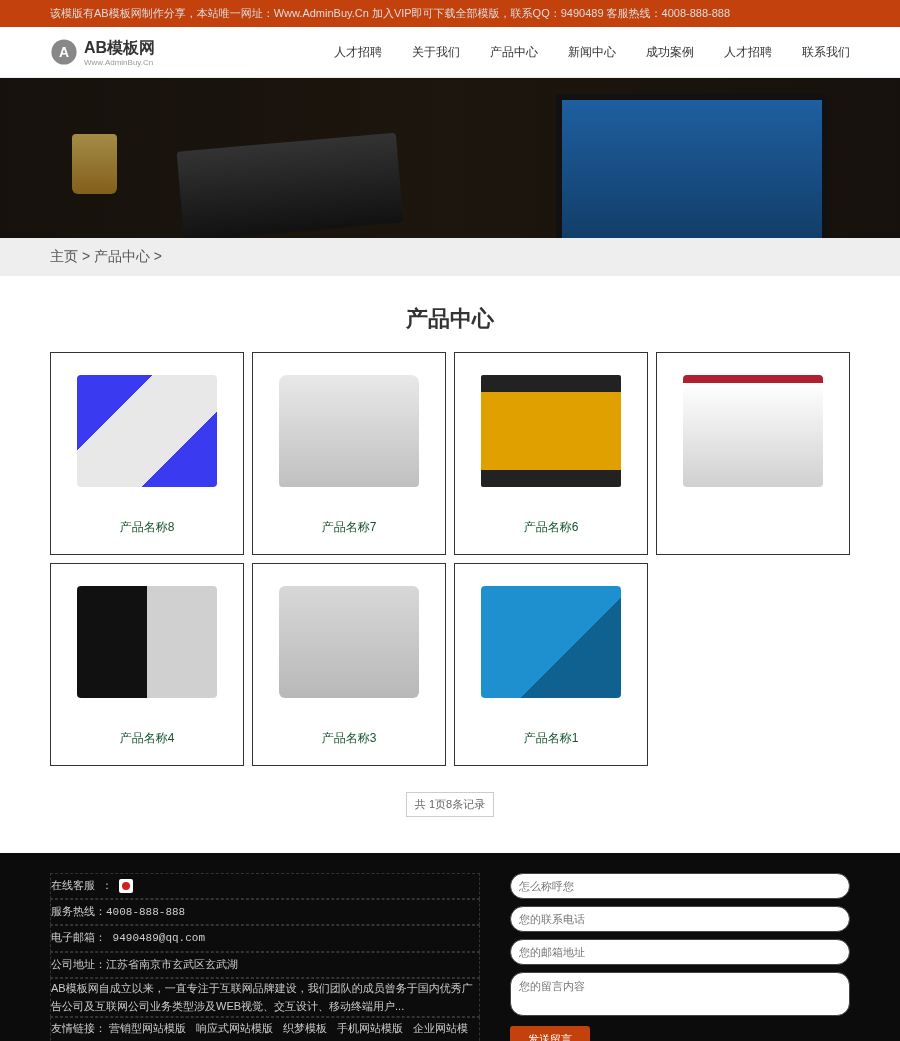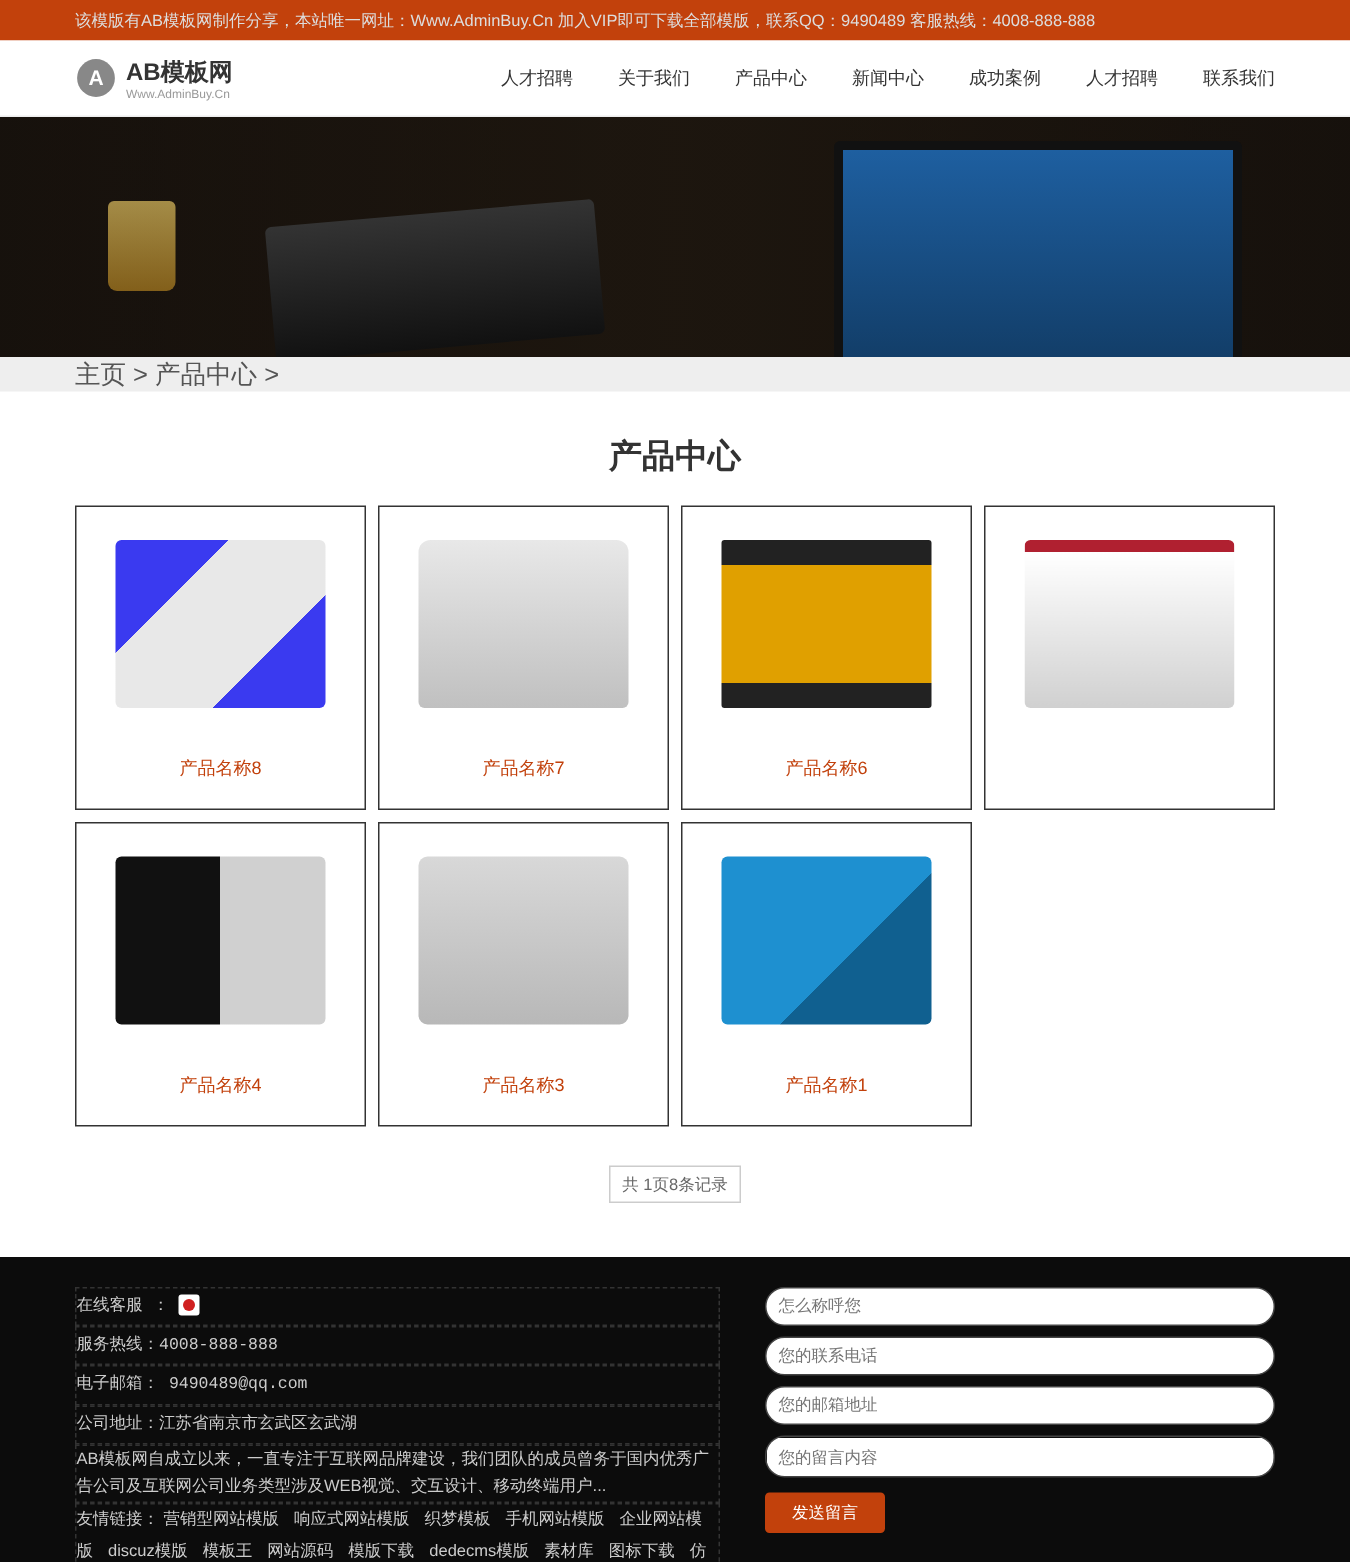--- a/index.html
+++ b/index.html
@@ -21,31 +21,31 @@
 .nav-item { color: #333; font-size: 12px; cursor: pointer; }
 
 
 .banner { height: 160px; background: linear-gradient(rgba(20,15,10,0.6), rgba(20,15,10,0.6)), linear-gradient(90deg, #1a1410, #2a2015, #1a1410); position: relative; overflow: hidden; }
 .banner::before { content:""; position:absolute; left:20%; top:40%; width:220px; height:90px; background:linear-gradient(180deg,#333,#111); border-radius:4px; transform:rotate(-5deg); }
 .banner::after { content:""; position:absolute; right:8%; top:10%; width:260px; height:200px; background:linear-gradient(180deg,#1e5fa0,#0d2f50); border:6px solid #111; border-radius:4px; }
 .banner .cup { position:absolute; left:8%; top:35%; width:45px; height:60px; background:linear-gradient(180deg,#e0c060,#b08020); border-radius:4px 4px 6px 6px; opacity:0.7; }
 
 
 .breadcrumb-bar { background: #eee; }
-.breadcrumb { width: 800px; margin: 0 auto; padding: 0 0; color: #555; font-size: 17px; }
+.breadcrumb { width: 800px; margin: 0 auto; padding: 10px 0; color: #555; font-size: 14px; }
 
 
 .page-title { text-align: center; font-size: 22px; color: #333; padding: 28px 0 18px; }
 
 
 .grid-wrap { width: 800px; margin: 0 auto; }
 .grid { display: grid; grid-template-columns: repeat(4, 1fr); gap: 8px; }
 .card { border: 1px solid #333; padding: 8px; text-align: center; cursor: pointer; background:#fff; }
 .card .imgbox { width: 100%; height: 140px; display: flex; align-items: center; justify-content: center; background: #fff; }
-.card .caption { padding: 18px 0 10px; color: #c2410c; font-size: 12px; }
+.card .caption { padding: 18px 0 10px; color: #14532d; font-size: 12px; }
 
 
 .p-img { width: 80%; height: 80%; border-radius: 4px; }
 .p1 { background: linear-gradient(135deg,#3a3af0 30%,#e8e8e8 30% 70%,#3a3af0 70%); }
 .p2 { background: linear-gradient(180deg,#e8e8e8,#c0c0c0); border-radius:8px 8px 4px 4px; }
 .p3 { background: linear-gradient(180deg,#222 0 15%, #e0a000 15% 85%, #222 85%); border-radius:2px; }
 .p4 { background: linear-gradient(180deg,#fff,#d0d0d0); border-top:8px solid #b02030; border-radius:4px; }
 .p5 { background: linear-gradient(90deg,#111 50%, #d0d0d0 50%); }
 .p6 { background: linear-gradient(180deg,#d8d8d8,#b8b8b8); border-radius:6px; }
 .p7 { background: linear-gradient(180deg,#f0f0f0,#d0d0d0); width:40%; border-radius:2px; }
@@ -57,21 +57,21 @@
 
 
 .footer { background: #0c0c0c; color: #ccc; padding: 20px 0 0; margin-top: 10px; position: relative; }
 .footer-inner { width: 800px; margin: 0 auto; display: flex; gap: 30px; }
 .footer-left { flex: 1; font-size: 11px; line-height: 2.2; }
 .footer-left .row { border: 1px dashed #333; padding: 0; font-family: Liberation Mono, monospace; }
 .footer-left .desc { border: 1px dashed #333; line-height: 1.7; }
 .footer-left .links { border: 1px dashed #333; line-height: 1.9; }
 .footer-right { width: 340px; }
 .footer-right input, .footer-right textarea { width: 100%; margin-bottom: 7px; padding: 6px 8px; border: 1px solid #444; border-radius: 13px; background: #fff; color: #888; font-size: 11px; font-family: inherit; }
-.footer-right textarea { height: 28px; resize: none; }
+.footer-right textarea { height: 44px; resize: none; }
 .footer-right button { background: #c2410c; color: #fff; border: none; padding: 6px 18px; cursor: pointer; font-size: 11px; border-radius:3px; }
 .svc-icon { display:inline-block; width:14px; height:14px; background:#fff; border-radius:2px; vertical-align:middle; position:relative; }
 .svc-icon::after { content:""; position:absolute; inset:3px; border-radius:50%; background:#d02020; }
 </style>
 </head>
 <body>
 
 <div class="topbar">
   <div class="topbar-inner">该模版有AB模板网制作分享，本站唯一网址：Www.AdminBuy.Cn 加入VIP即可下载全部模版，联系QQ：9490489   客服热线：4008-888-888</div>
 </div>

